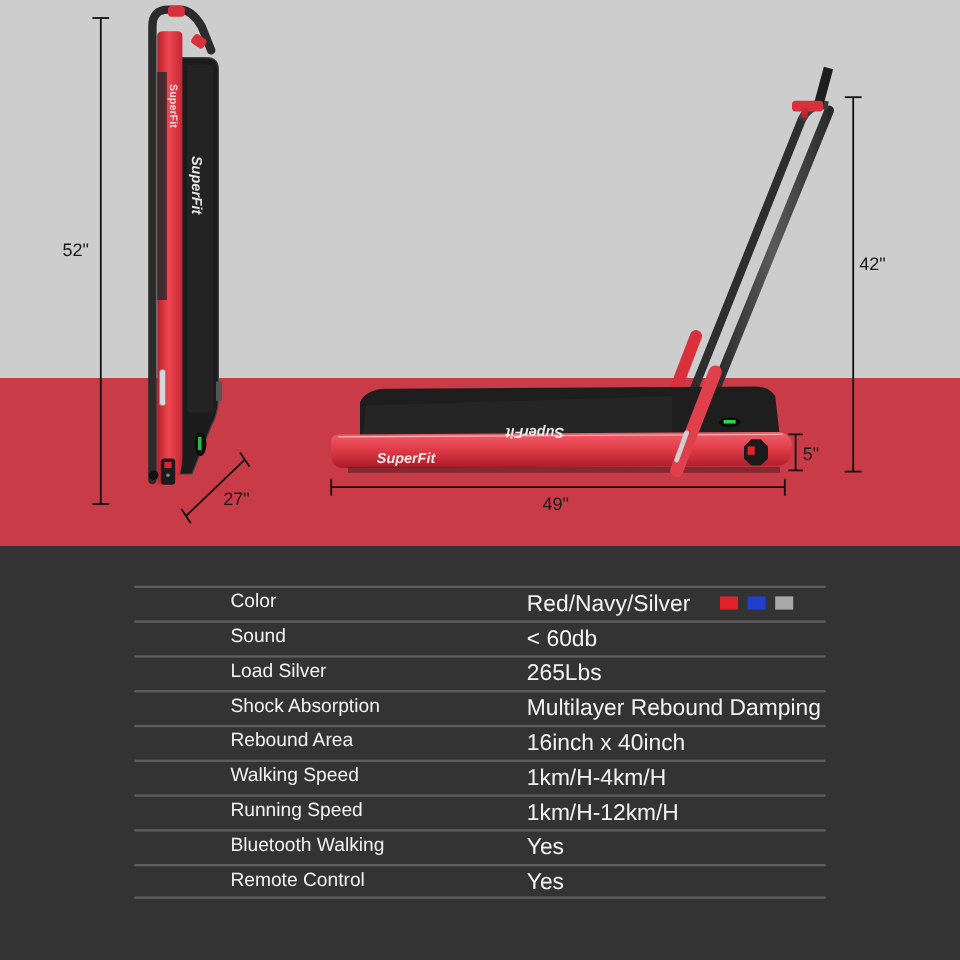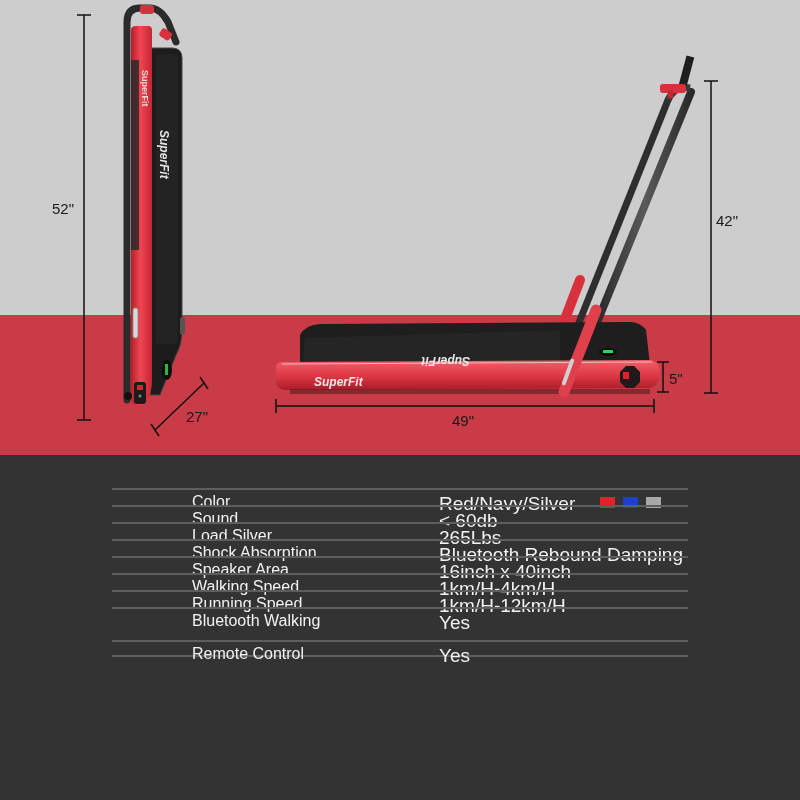--- a/index.html
+++ b/index.html
@@ -4,22 +4,22 @@
 <style>
   * { margin: 0; padding: 0; box-sizing: border-box; }
   html, body { width: 800px; height: 800px; overflow: hidden; background: #333333; }
   body { position: relative; font-family: "Liberation Sans", "DejaVu Sans", sans-serif; }
   .bg-gray { position: absolute; left: 0; top: 0; width: 800px; height: 315px; background: #cdcdcd; }
   .bg-red { position: absolute; left: 0; top: 315px; width: 800px; height: 140px; background: #c93c47; }
   .bg-dark { position: absolute; left: 0; top: 455px; width: 800px; height: 345px; background: #333333; }
   .dim-label { position: absolute; font-size: 15px; color: #1a1a1a; }
   .scene { position: absolute; left: 0; top: 0; width: 800px; height: 455px; }
   .spec-table { position: absolute; left: 112px; top: 488px; width: 576px; }
-  .spec-row { position: relative; height: 17px; border-top: 2px solid #5e5e5e; }
-  .spec-row:last-child { border-bottom: 2px solid #5e5e5e; margin-top: 16px; }
+  .spec-row { position: relative; height: 29px; border-top: 2px solid #5e5e5e; }
+  .spec-row:last-child { border-bottom: 2px solid #5e5e5e; }
   .spec-key { position: absolute; left: 80px; top: 3px; font-size: 16px; color: #f2f2f2; }
   .spec-val { position: absolute; left: 327px; top: 3px; font-size: 19px; color: #f2f2f2; }
   .swatches { position: absolute; left: 488px; top: 7px; display: flex; gap: 8px; }
   .swatch { width: 15px; height: 11px; }
 </style>
 </head>
 <body>
 
 <div class="bg-gray"></div>
 <div class="bg-red"></div>
@@ -160,24 +160,24 @@
   <div class="spec-row">
     <span class="spec-key">Sound</span>
     <span class="spec-val">&lt; 60db</span>
   </div>
   <div class="spec-row">
     <span class="spec-key">Load Silver</span>
     <span class="spec-val">265Lbs</span>
   </div>
   <div class="spec-row">
     <span class="spec-key">Shock Absorption</span>
-    <span class="spec-val">Bluetooth Rebound Damping</span>
+    <span class="spec-val">Multilayer Rebound Damping</span>
   </div>
   <div class="spec-row">
-    <span class="spec-key">Speaker Area</span>
+    <span class="spec-key">Rebound Area</span>
     <span class="spec-val">16inch x 40inch</span>
   </div>
   <div class="spec-row">
     <span class="spec-key">Walking Speed</span>
     <span class="spec-val">1km/H-4km/H</span>
   </div>
   <div class="spec-row">
     <span class="spec-key">Running Speed</span>
     <span class="spec-val">1km/H-12km/H</span>
   </div>

